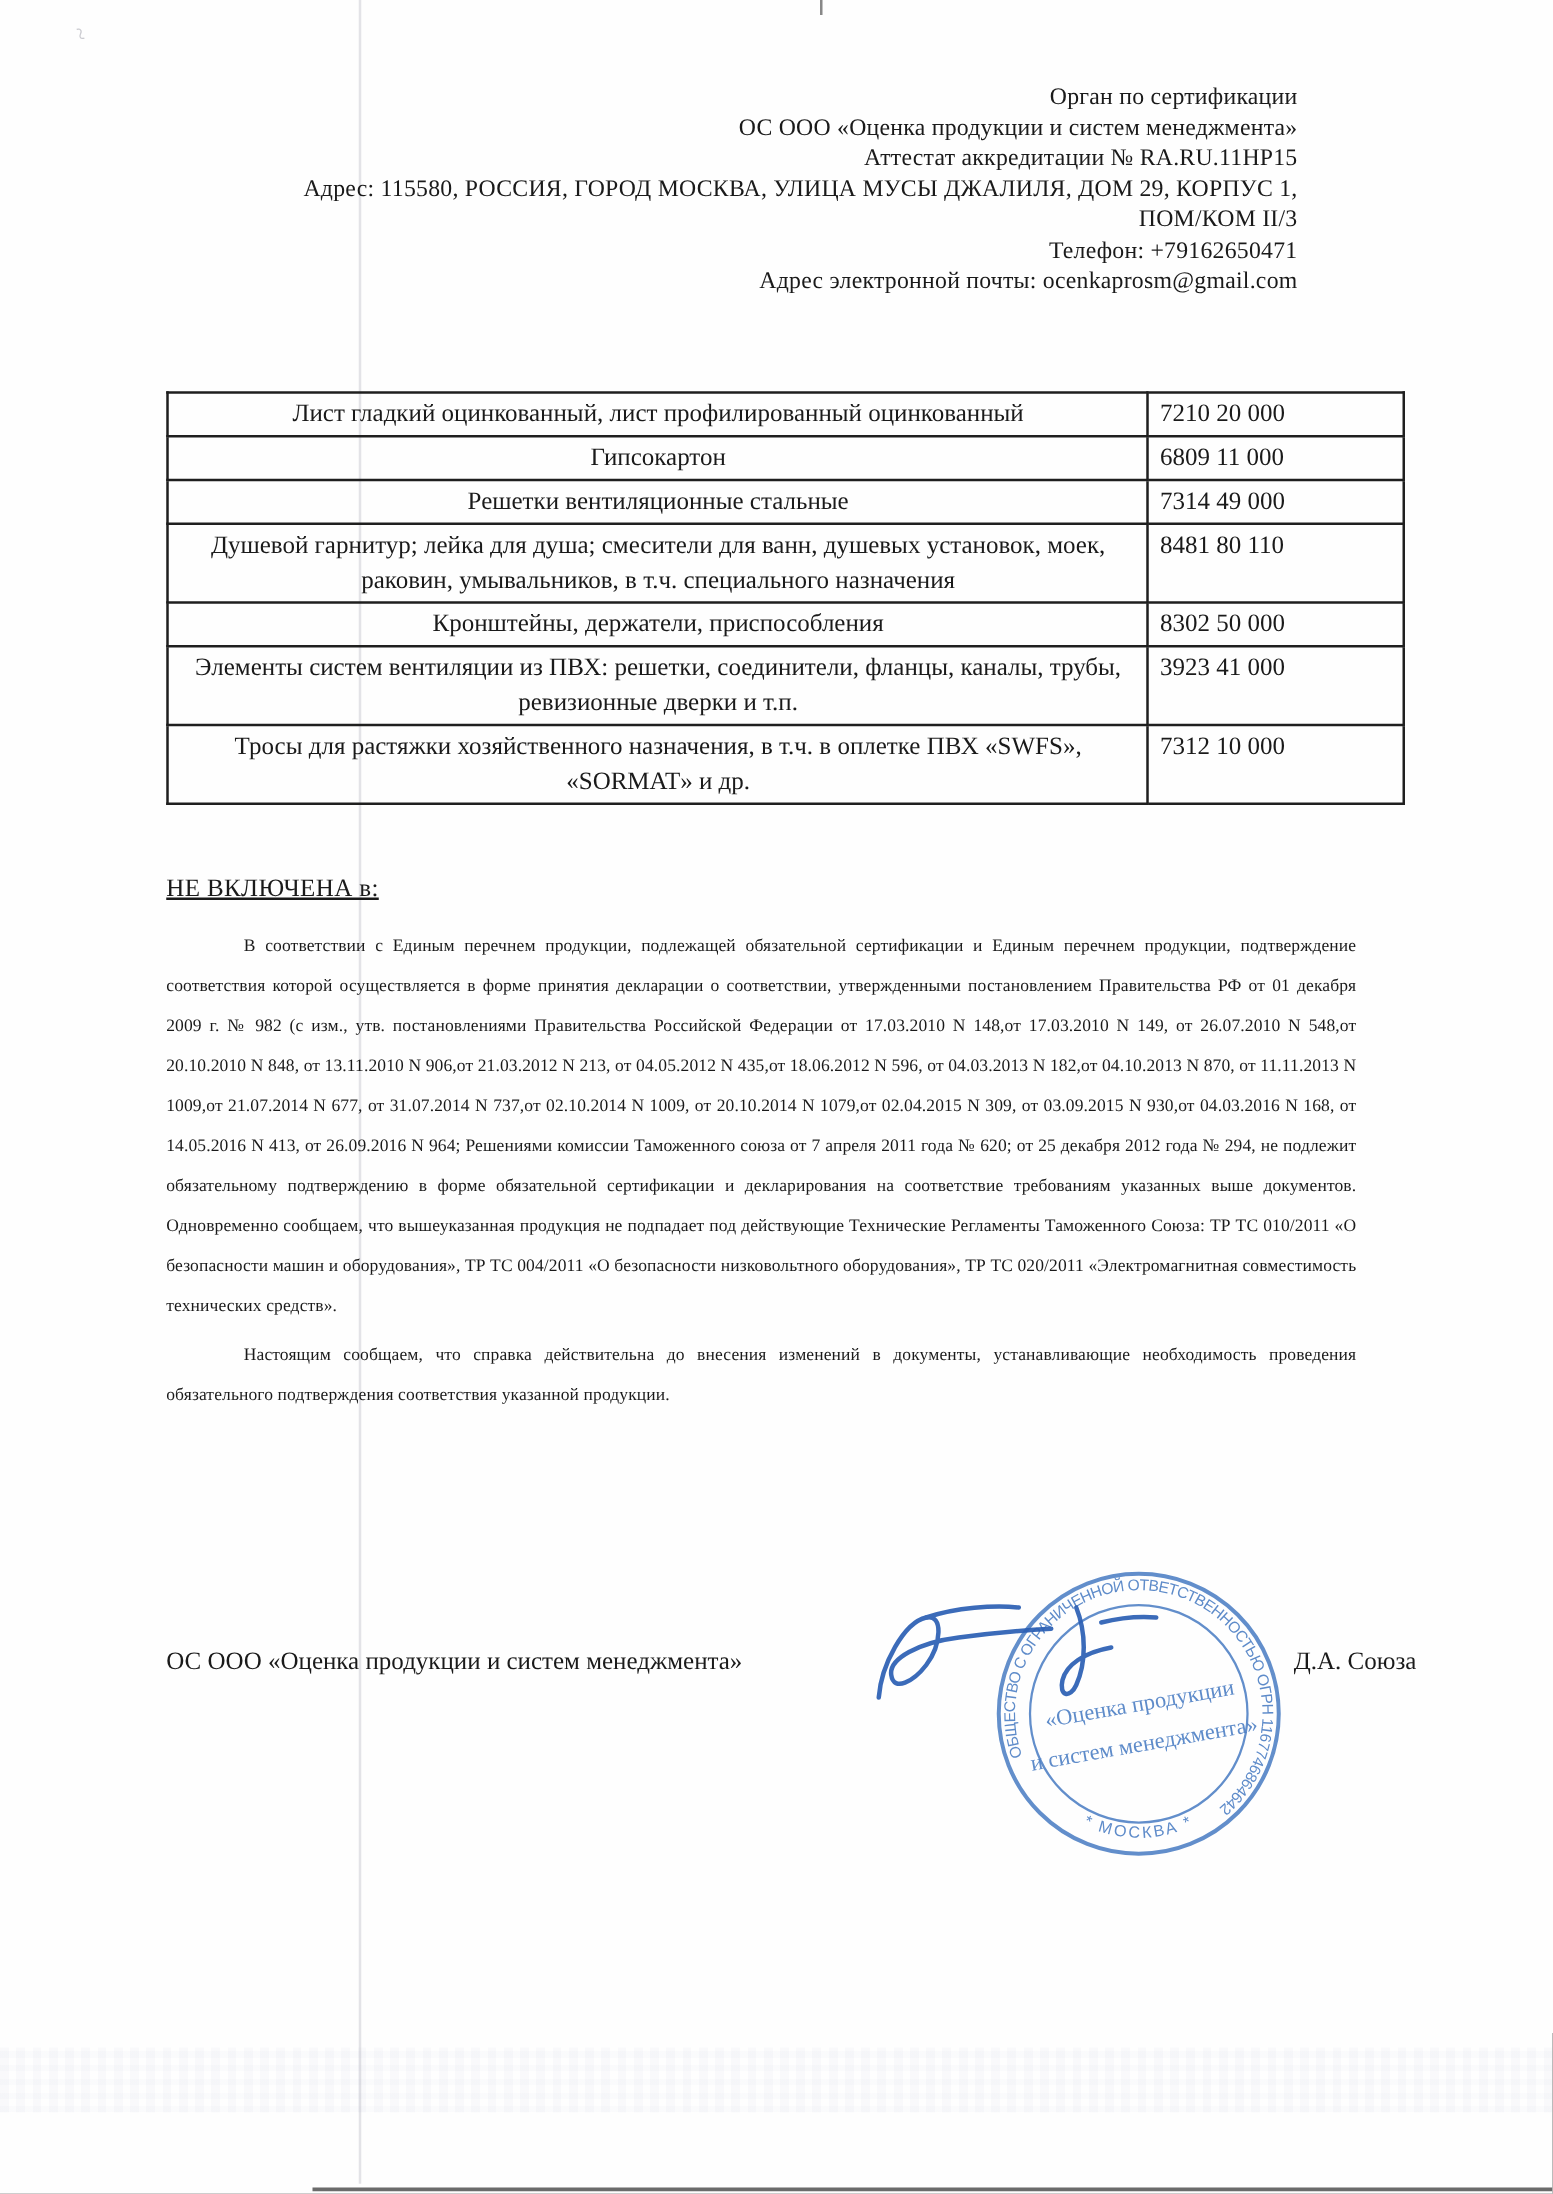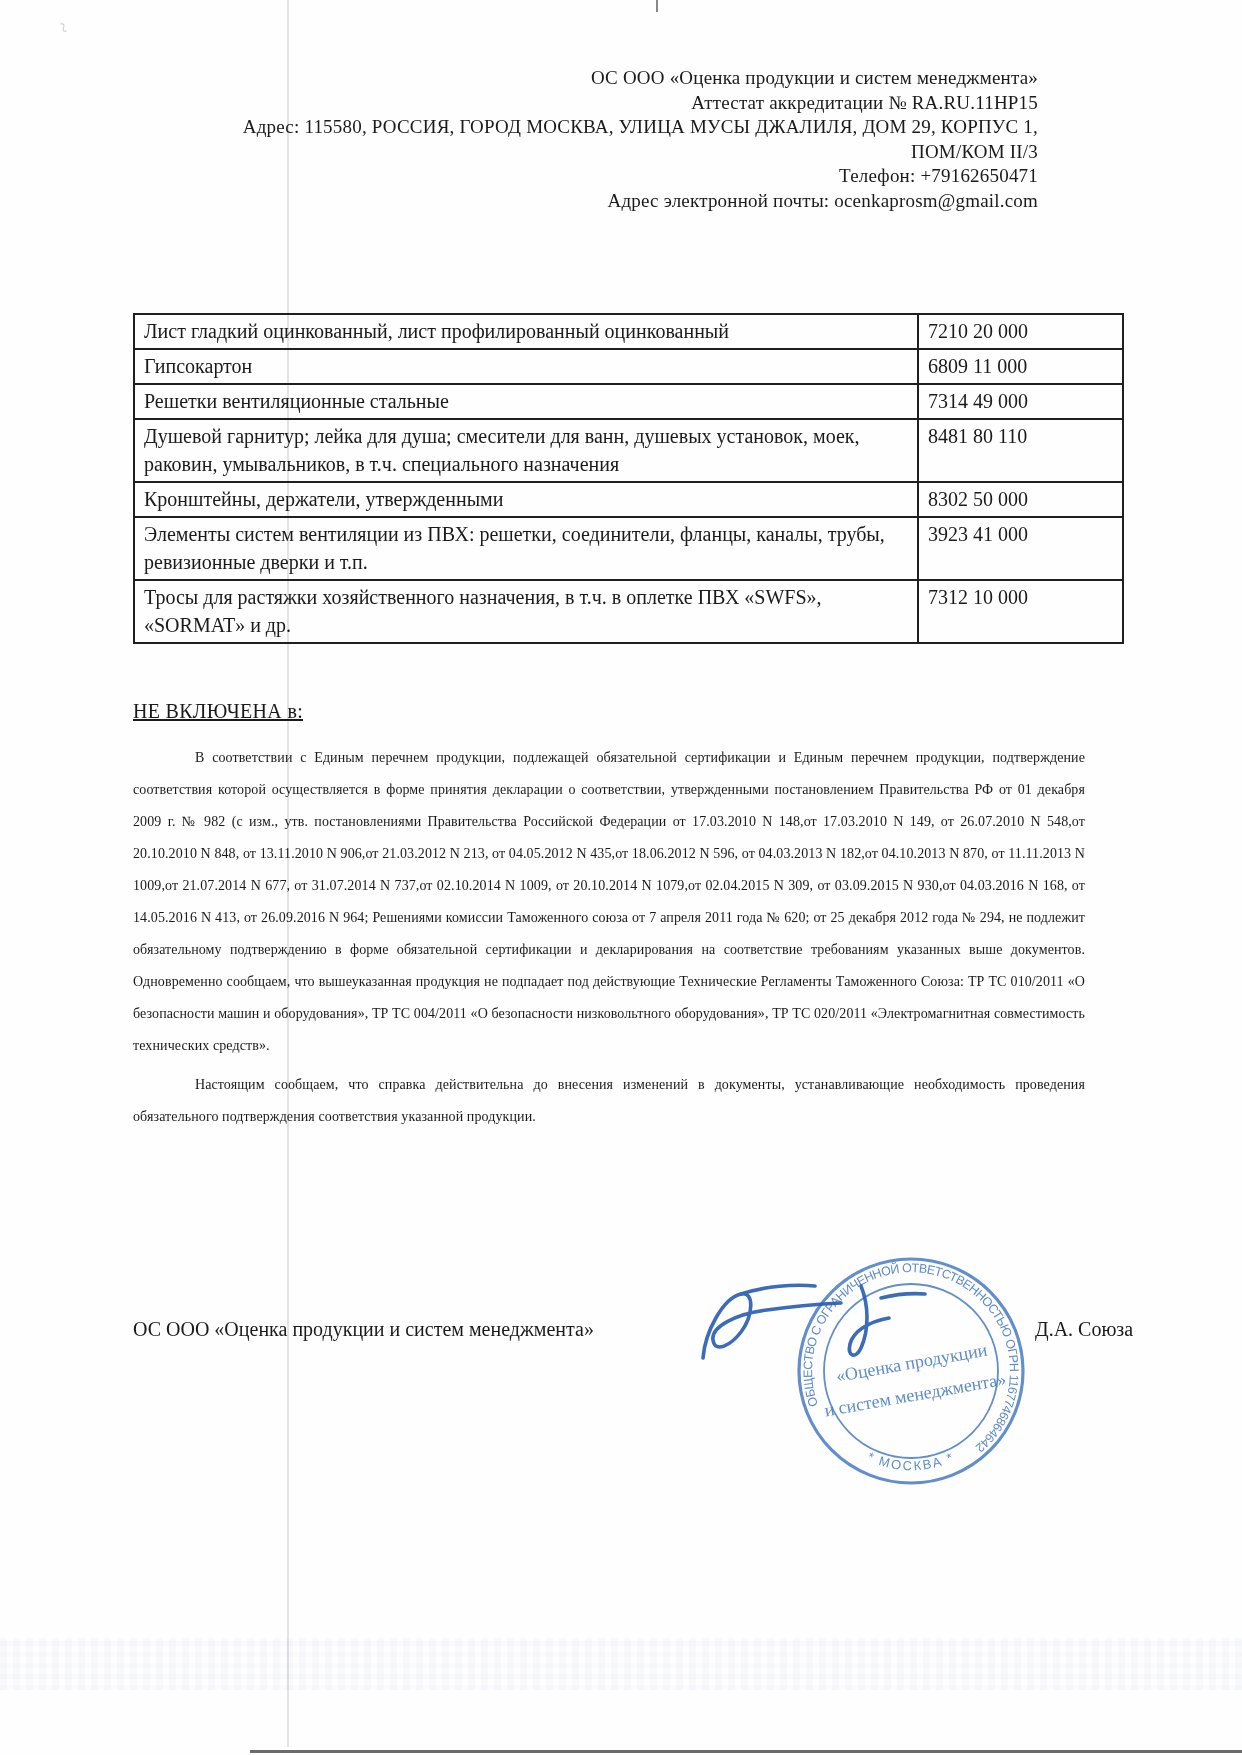--- a/index.html
+++ b/index.html
@@ -34,21 +34,21 @@
     border-collapse:collapse;table-layout:fixed;width:951px;
     font-size:20px;
   }
   table.codes td{
     border:2px solid #1f1f1f;
     padding:2px 8px 3px 9px;
     line-height:28px;
     vertical-align:top;
   }
   td.code-cell{width:186px;padding-left:12px;font-family:Liberation Serif, serif;}
-  td.name-cell{width:765px;}
+  td.name-cell{width:765px;text-align:center;}
 
   .not-included{position:absolute;left:133px;top:700px;font-size:20px;letter-spacing:.3px;text-decoration:underline;}
 
   .bodytext{position:absolute;left:133px;top:742px;width:952px;}
   .bodytext p{
     margin:0;font-size:14px;line-height:32px;
     text-align:justify;text-indent:62px;letter-spacing:.1px;
   }
   .bodytext p + p{margin-top:7px;}
 
@@ -64,20 +64,21 @@
 
 <div class="page">
 
   <div class="fold-line"></div>
   <div class="top-tick"></div>
   <div class="smudge">~</div>
   <div class="noise-band"></div>
   <div class="bottom-edge"></div>
 
   <div class="header">
+    <div>Орган по сертификации</div>
     <div>ОС ООО «Оценка продукции и систем менеджмента»</div>
     <div>Аттестат аккредитации № RA.RU.11HP15</div>
     <div>Адрес: 115580, РОССИЯ, ГОРОД МОСКВА, УЛИЦА МУСЫ ДЖАЛИЛЯ, ДОМ 29, КОРПУС 1,</div>
     <div>ПОМ/КОМ II/3</div>
     <div>Телефон: +79162650471</div>
     <div>Адрес электронной почты: ocenkaprosm@gmail.com</div>
   </div>
 
   <table class="codes">
     <tbody>
@@ -91,21 +92,21 @@
       </tr>
       <tr>
         <td class="name-cell">Решетки вентиляционные стальные</td>
         <td class="code-cell">7314 49 000</td>
       </tr>
       <tr>
         <td class="name-cell">Душевой гарнитур; лейка для душа; смесители для ванн, душевых установок, моек, раковин, умывальников, в т.ч. специального назначения</td>
         <td class="code-cell">8481 80 110</td>
       </tr>
       <tr>
-        <td class="name-cell">Кронштейны, держатели, утвержденными</td>
+        <td class="name-cell">Кронштейны, держатели, приспособления</td>
         <td class="code-cell">8302 50 000</td>
       </tr>
       <tr>
         <td class="name-cell">Элементы систем вентиляции из ПВХ: решетки, соединители, фланцы, каналы, трубы, ревизионные дверки и т.п.</td>
         <td class="code-cell">3923 41 000</td>
       </tr>
       <tr>
         <td class="name-cell">Тросы для растяжки хозяйственного назначения,  в т.ч. в оплетке ПВХ  «SWFS», «SORMAT» и др.</td>
         <td class="code-cell">7312 10 000</td>
       </tr>

